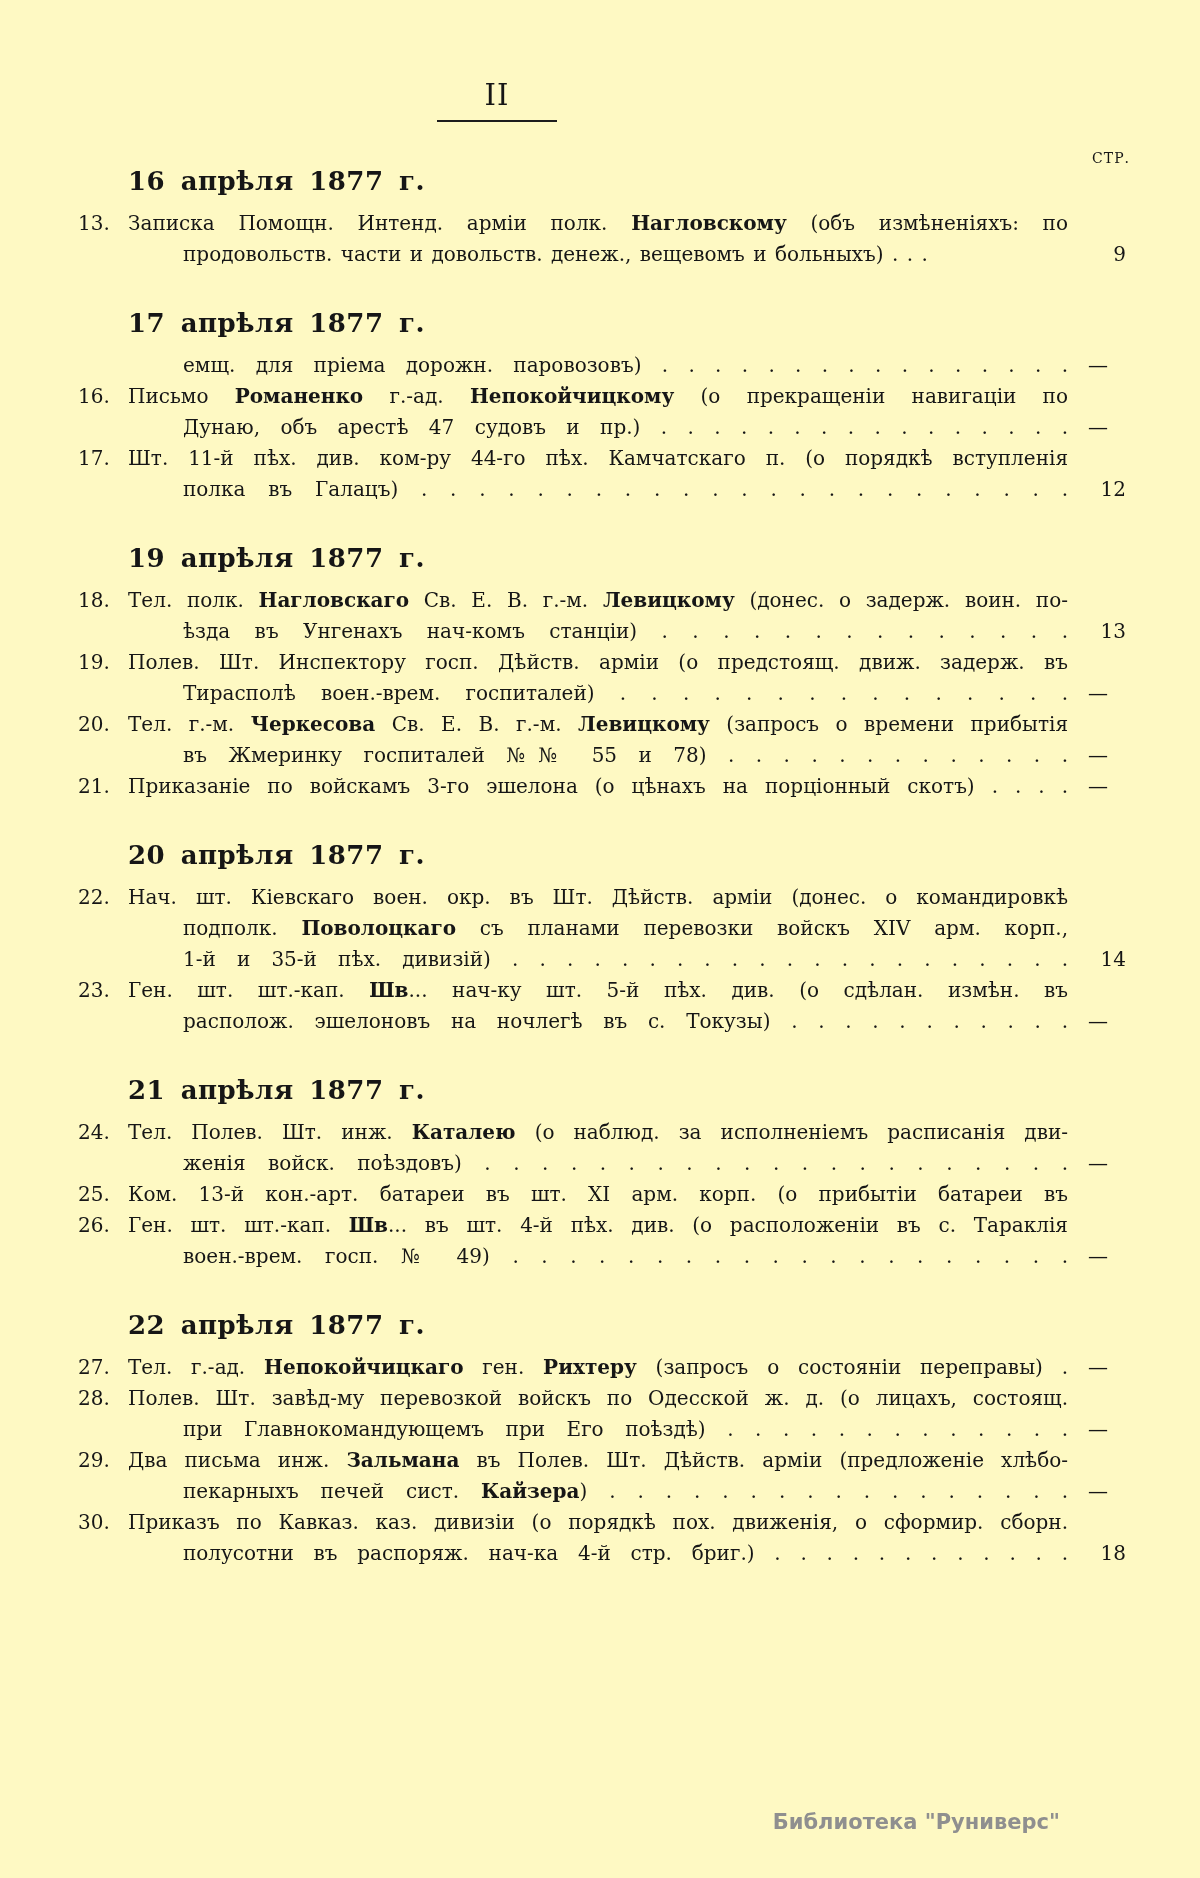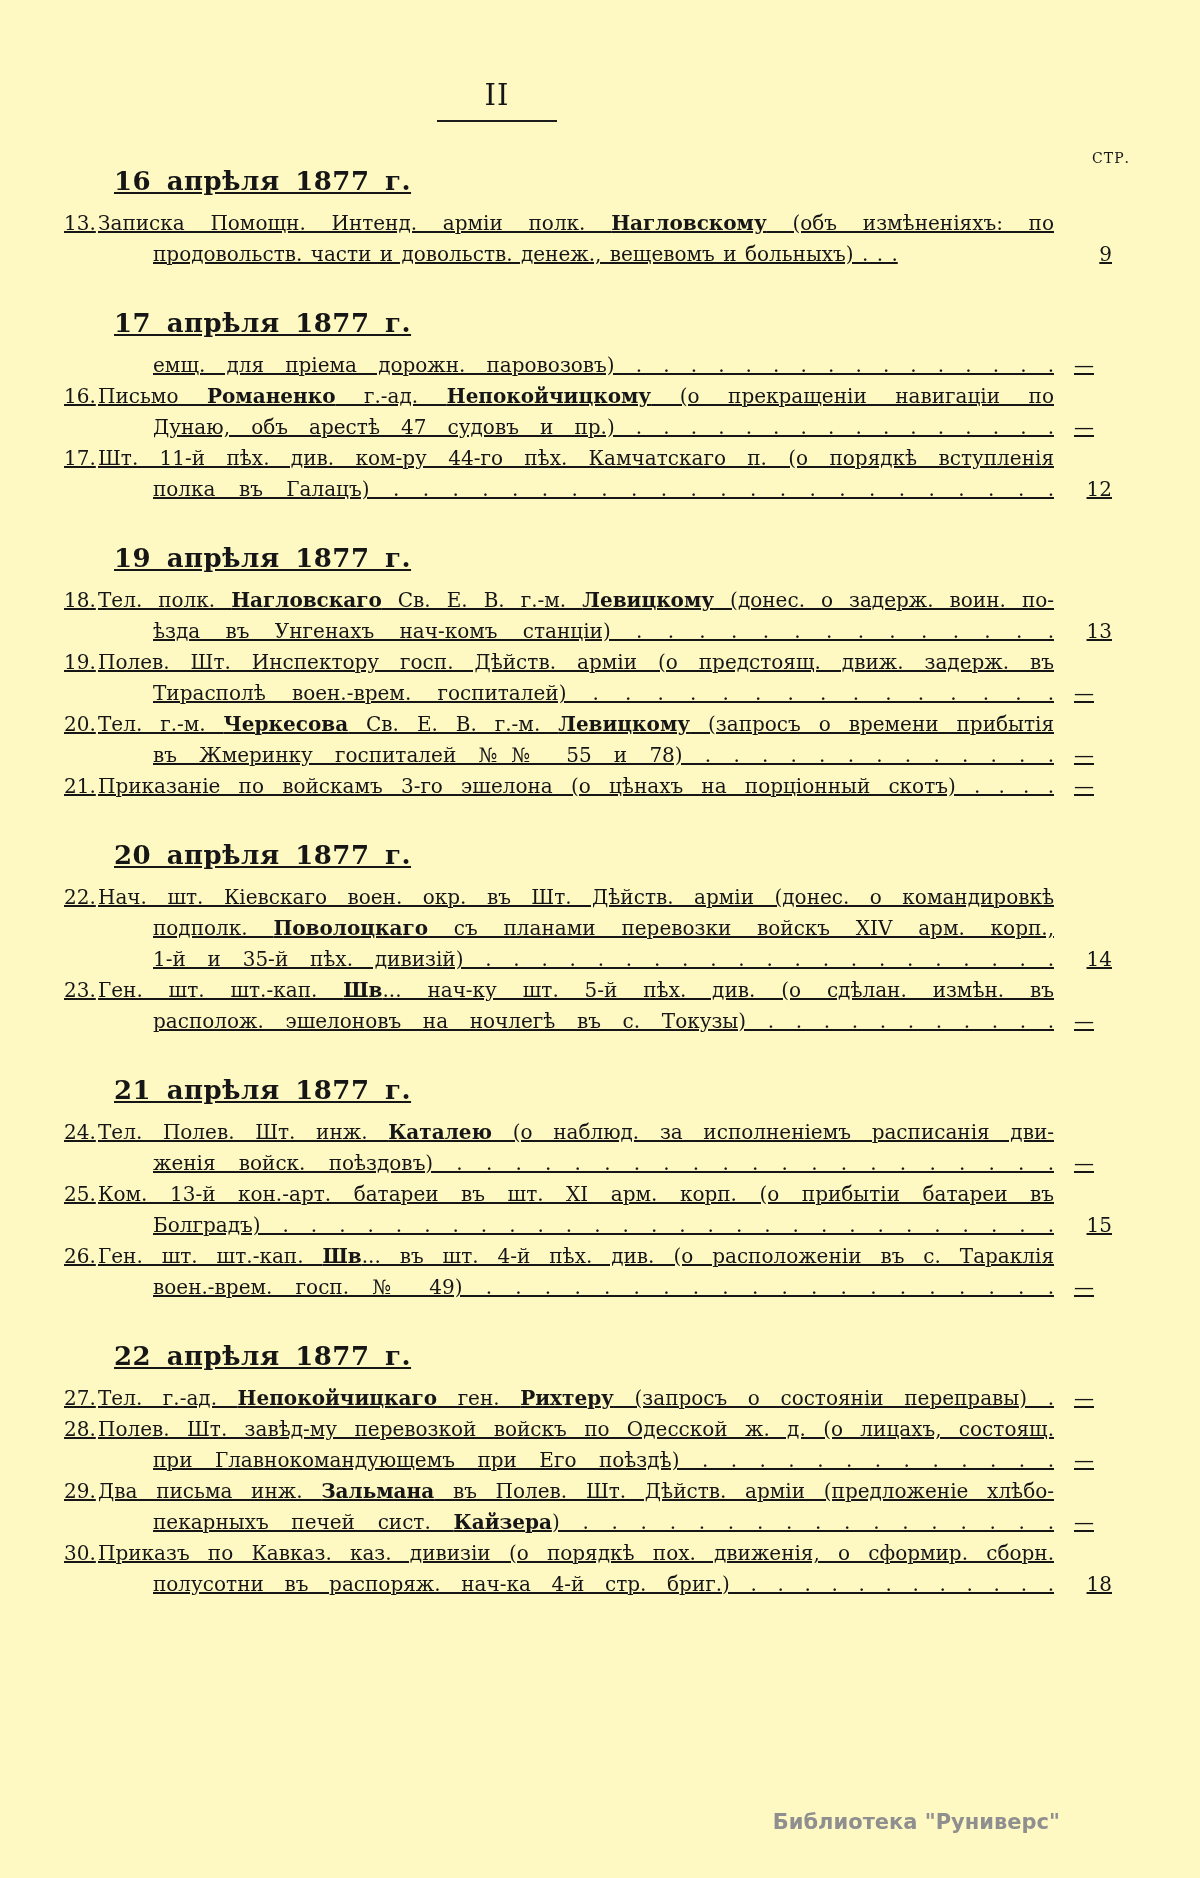--- a/index.html
+++ b/index.html
@@ -16,31 +16,31 @@
     position:absolute;left:437px;top:78px;width:120px;
     text-align:center;font-size:29px;line-height:34px;
     border-bottom:2px solid #1d1d1d;padding-bottom:8px;
     letter-spacing:1px;
   }
   .str-label{
     position:absolute;top:150px;right:70px;
     font-size:14px;letter-spacing:1px;
   }
   .toc{
-    position:absolute;left:64px;top:128px;width:1048px;text-decoration:underline;
+    position:absolute;left:78px;top:128px;width:1048px;
   }
   .sec-heading{
     margin:38px 0 12px 50px;
     font-size:26px;line-height:30px;font-weight:bold;
     letter-spacing:0.5px;
     word-spacing:6px;
   }
   .row{display:flex;align-items:flex-start;line-height:31px;font-size:20px;}
   .num{flex:0 0 34px;white-space:nowrap;}
-  .txt{flex:1 1 auto;word-spacing:2px;overflow:hidden;}
+  .txt{flex:1 1 auto;word-spacing:2px;overflow:hidden;margin-left:16px;}
   .txt.cont{padding-left:55px;}
   .txt.just{text-align:justify;text-align-last:justify;}
   .pg{flex:0 0 58px;text-align:right;white-space:nowrap;}
   .pg.dash{padding-right:18px;box-sizing:border-box;}
   .watermark{
     position:absolute;top:1810px;right:140px;
     font-family:"DejaVu Sans","Liberation Sans",sans-serif;
     font-size:21px;font-weight:bold;color:#8f8f8f;
   }
   b{font-weight:bold;}
@@ -194,25 +194,20 @@
             <span class="txt cont just"><span>женія войск. поѣздовъ) . . . . . . . . . . . . . . . . . . . . .</span></span>
             <span class="pg dash">—</span>
           </div>
         </div>
         <div class="entry">
           <div class="row">
             <span class="num">25.</span>
             <span class="txt just"><span>Ком. 13-й кон.-арт. батареи въ шт. XI арм. корп. (о прибытіи батареи въ</span></span>
             <span class="pg"></span>
           </div>
-          <div class="row">
-            <span class="num"></span>
-            <span class="txt cont just"><span>Болградъ) . . . . . . . . . . . . . . . . . . . . . . . . . . . .</span></span>
-            <span class="pg">15</span>
-          </div>
         </div>
         <div class="entry">
           <div class="row">
             <span class="num">26.</span>
             <span class="txt just"><span>Ген. шт. шт.-кап. </span><b>Шв</b><span>... въ шт. 4-й пѣх. див. (о расположеніи въ с. Тараклія</span></span>
             <span class="pg"></span>
           </div>
           <div class="row">
             <span class="num"></span>
             <span class="txt cont just"><span>воен.-врем. госп. № 49) . . . . . . . . . . . . . . . . . . . .</span></span>

